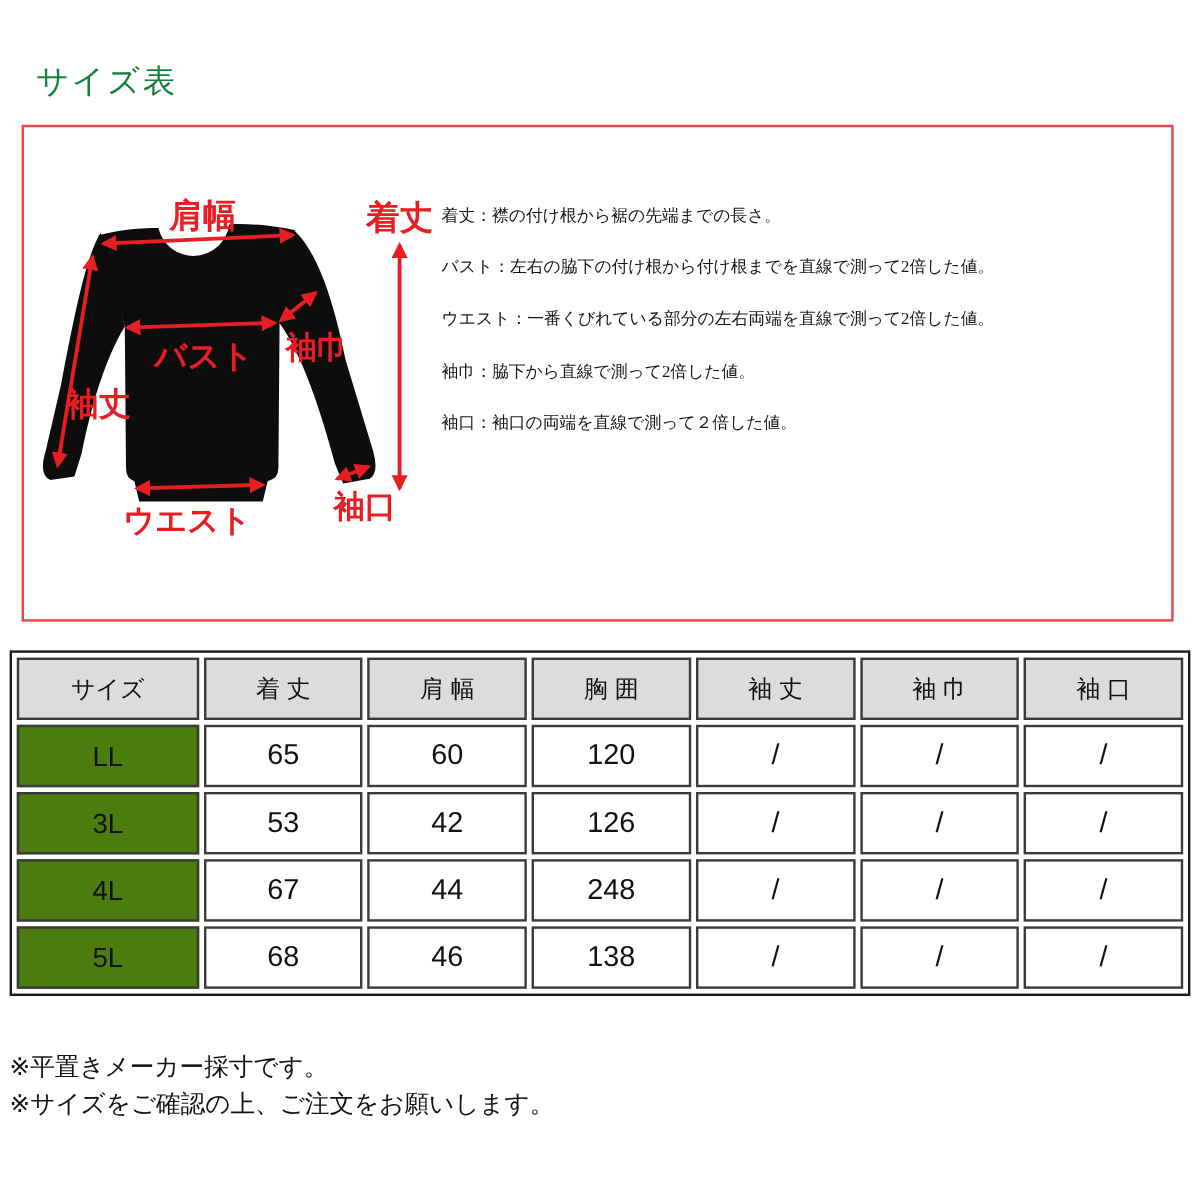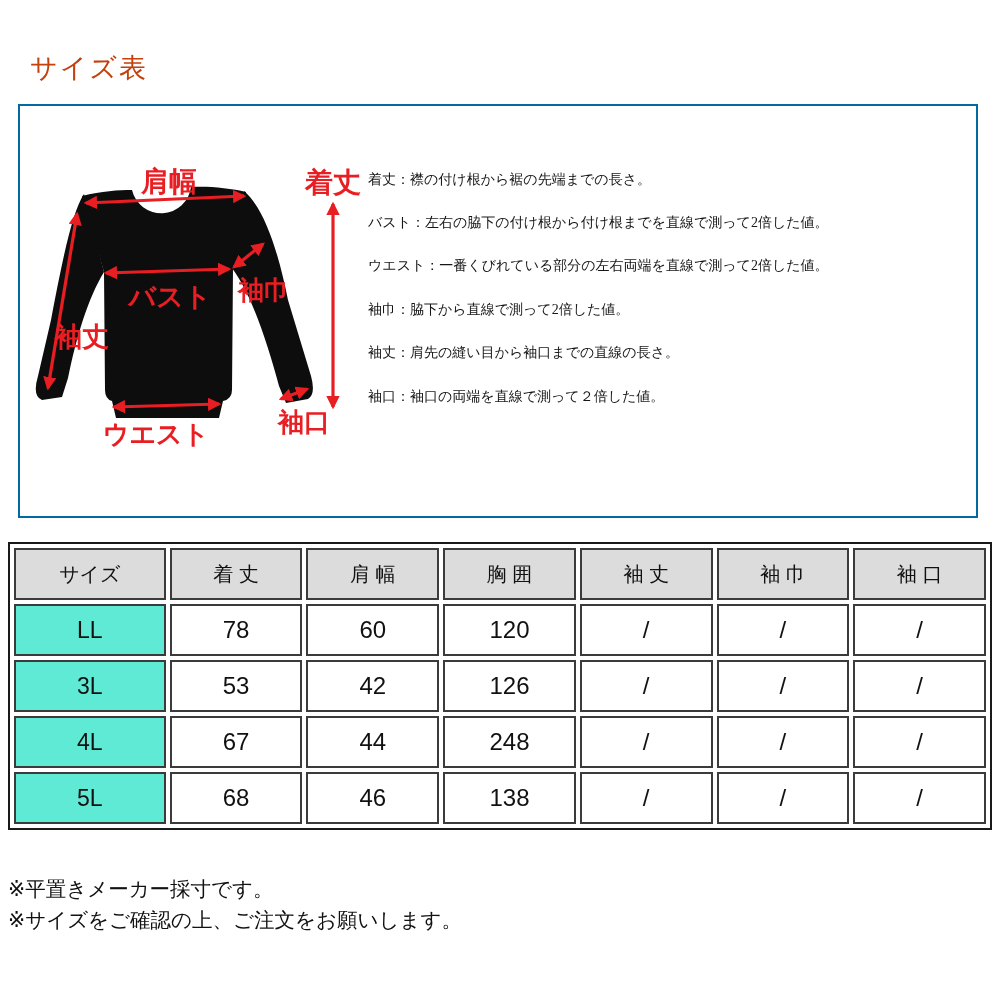--- a/index.html
+++ b/index.html
@@ -4,44 +4,44 @@
 <style>
   html,body{margin:0;padding:0;}
   body{
     width:1000px;height:1000px;background:#ffffff;position:relative;
     font-family:"Liberation Sans","DejaVu Sans",sans-serif;color:#141414;
     overflow:hidden;
   }
   .page-title{
     position:absolute;left:30px;top:50px;margin:0;
     font-family:"Liberation Serif","DejaVu Serif",serif;
-    font-size:27px;font-weight:500;color:#c2410c;letter-spacing:2px;
+    font-size:27px;font-weight:500;color:#15803d;letter-spacing:2px;
   }
   .diagram-box{
     position:absolute;left:18px;top:104px;width:956px;height:410px;
-    border:2px solid #0369a1;background:#ffffff;
+    border:2px solid #ef4444;background:#ffffff;
   }
   .sweater-svg{position:absolute;left:0;top:4px;width:350px;height:400px;}
   .definitions{
     position:absolute;left:348px;top:52px;right:6px;
     font-family:"Liberation Serif","DejaVu Serif",serif;
     font-size:14px;color:#161616;
   }
   .def-line{height:43.4px;display:flex;align-items:center;white-space:nowrap;}
   .size-table{
     position:absolute;left:8px;top:542px;width:984px;
     border:2px solid #1a1a1a;border-collapse:separate;border-spacing:4px;
     table-layout:fixed;background:#ffffff;
   }
   .size-table th,.size-table td{
     border:2px solid #3b3b3b;height:40px;text-align:center;vertical-align:middle;
     padding:4px;font-weight:normal;color:#111111;
   }
   .size-table thead th{background:#dcdcdc;font-size:20px;}
-  .size-table tbody th{background:#5eead4;font-size:23px;}
+  .size-table tbody th{background:#4d7c0f;font-size:23px;}
   .size-table tbody td{background:#ffffff;font-size:24px;}
   .notes{position:absolute;left:8px;top:873px;font-size:20.5px;color:#111111;}
   .note-line{height:31.5px;display:flex;align-items:center;white-space:nowrap;}
   .red-label{
     font-family:"Liberation Serif","DejaVu Serif",serif;
     font-weight:bold;fill:#e81e23;
   }
   .arrow{stroke:#e81e23;stroke-width:3.2;fill:none;}
   .sweater{fill:#0d0d0d;stroke:none;}
 </style>
@@ -84,21 +84,20 @@
       <text class="red-label" x="136" y="324" font-size="26" text-anchor="middle" dominant-baseline="central">ウエスト</text>
       <text class="red-label" x="284" y="312" font-size="26" text-anchor="middle" dominant-baseline="central">袖口</text>
     </g>
   </svg>
 
   <div class="definitions">
     <div class="def-line">着丈：襟の付け根から裾の先端までの長さ。</div>
     <div class="def-line">バスト：左右の脇下の付け根から付け根までを直線で測って2倍した値。</div>
     <div class="def-line">ウエスト：一番くびれている部分の左右両端を直線で測って2倍した値。</div>
     <div class="def-line">袖巾：脇下から直線で測って2倍した値。</div>
-    <div class="def-line">袖丈：肩先の縫い目から袖口までの直線の長さ。</div>
     <div class="def-line">袖口：袖口の両端を直線で測って２倍した値。</div>
   </div>
 </div>
 
 <table class="size-table">
   <colgroup>
     <col style="width:16%">
       <col style="width:14%">
       <col style="width:14%">
       <col style="width:14%">
@@ -113,21 +112,21 @@
       <th>肩 幅</th>
       <th>胸 囲</th>
       <th>袖 丈</th>
       <th>袖 巾</th>
       <th>袖 口</th>
     </tr>
   </thead>
   <tbody>
     <tr>
       <th>LL</th>
-      <td>78</td>
+      <td>65</td>
       <td>60</td>
       <td>120</td>
       <td>/</td>
       <td>/</td>
       <td>/</td>
     </tr>
     <tr>
       <th>3L</th>
       <td>53</td>
       <td>42</td>

